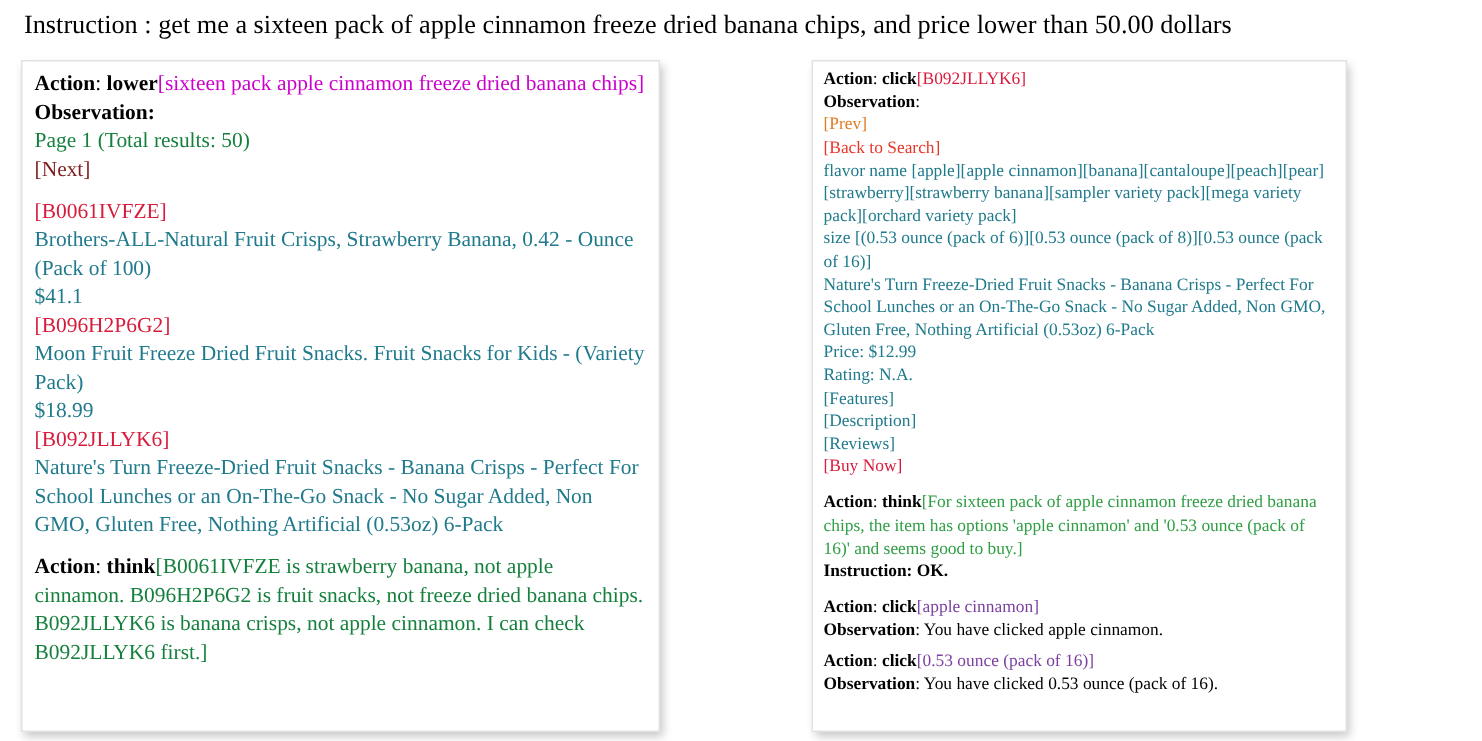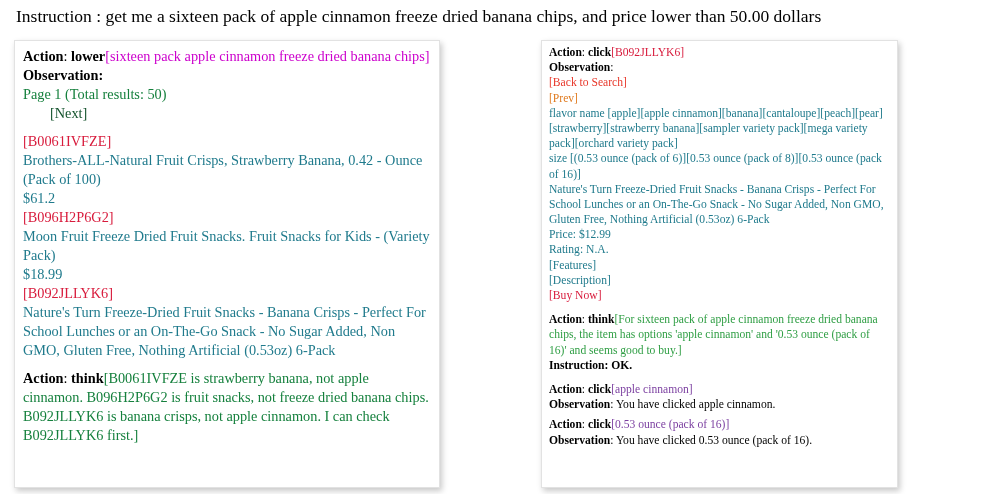--- a/index.html
+++ b/index.html
@@ -60,21 +60,21 @@
     word-wrap: break-word;
   }
   .gap { height: 9px; }
   .gap-sm { height: 5px; }
   .lbl { font-weight: bold; color: #000000; }
   .kw { font-weight: bold; color: #000000; }
   .magenta { color: #cc00cc; }
   .red { color: #e8372a; }
   .crimson { color: #d81b3c; }
   .teal { color: #1f7a8c; }
-  .blue { color: #14532d; margin-left: 27px; }
+  .blue { color: #7f1d1d; }
   .olive { color: #15803d; }
   .orange { color: #e07b20; }
   .green { color: #2f9e44; }
   .purple { color: #7b3fa0; }
   .plain { color: #000000; }
 </style>
 </head>
 <body>
 
 <div class="instruction">
@@ -102,21 +102,21 @@
 
   <div class="gap"></div>
 
   <div class="blk">
     <span class="crimson">[B0061IVFZE]</span>
   </div>
   <div class="blk">
     <span class="teal">Brothers-ALL-Natural Fruit Crisps, Strawberry Banana, 0.42 - Ounce (Pack of 100)</span>
   </div>
   <div class="blk">
-    <span class="teal">$61.2</span>
+    <span class="teal">$41.1</span>
   </div>
 
   <div class="blk">
     <span class="crimson">[B096H2P6G2]</span>
   </div>
   <div class="blk">
     <span class="teal">Moon Fruit Freeze Dried Fruit Snacks. Fruit Snacks for Kids - (Variety Pack)</span>
   </div>
   <div class="blk">
     <span class="teal">$18.99</span>
@@ -141,28 +141,28 @@
 
   <div class="blk">
     <span class="lbl">Action</span><span class="plain">: </span><span class="kw">click</span><span class="crimson">[B092JLLYK6]</span>
   </div>
 
   <div class="blk">
     <span class="lbl">Observation</span><span class="plain">:</span>
   </div>
 
   <div class="blk">
+    <span class="orange">[Prev]</span>
+  </div>
+
+  <div class="blk">
     <span class="red">[Back to Search]</span>
   </div>
 
   <div class="blk">
-    <span class="orange">[Prev]</span>
-  </div>
-
-  <div class="blk">
     <span class="teal">flavor name [apple][apple cinnamon][banana][cantaloupe][peach][pear][strawberry][strawberry banana][sampler variety pack][mega variety pack][orchard variety pack]</span>
   </div>
 
   <div class="blk">
     <span class="teal">size [(0.53 ounce (pack of 6)][0.53 ounce (pack of 8)][0.53 ounce (pack of 16)]</span>
   </div>
 
   <div class="blk">
     <span class="teal">Nature's Turn Freeze-Dried Fruit Snacks - Banana Crisps - Perfect For School Lunches or an On-The-Go Snack - No Sugar Added, Non GMO, Gluten Free, Nothing Artificial (0.53oz) 6-Pack</span>
   </div>
@@ -176,20 +176,23 @@
   </div>
 
   <div class="blk">
     <span class="teal">[Features]</span>
   </div>
 
   <div class="blk">
     <span class="teal">[Description]</span>
   </div>
 
+  <div class="blk">
+    <span class="teal">[Reviews]</span>
+  </div>
 
   <div class="blk">
     <span class="crimson">[Buy Now]</span>
   </div>
 
   <div class="gap"></div>
 
   <div class="blk">
     <span class="lbl">Action</span><span class="plain">: </span><span class="kw">think</span><span class="green">[For sixteen pack of apple cinnamon freeze dried banana chips, the item has options 'apple cinnamon' and '0.53 ounce (pack of 16)' and seems good to buy.]</span>
   </div>

